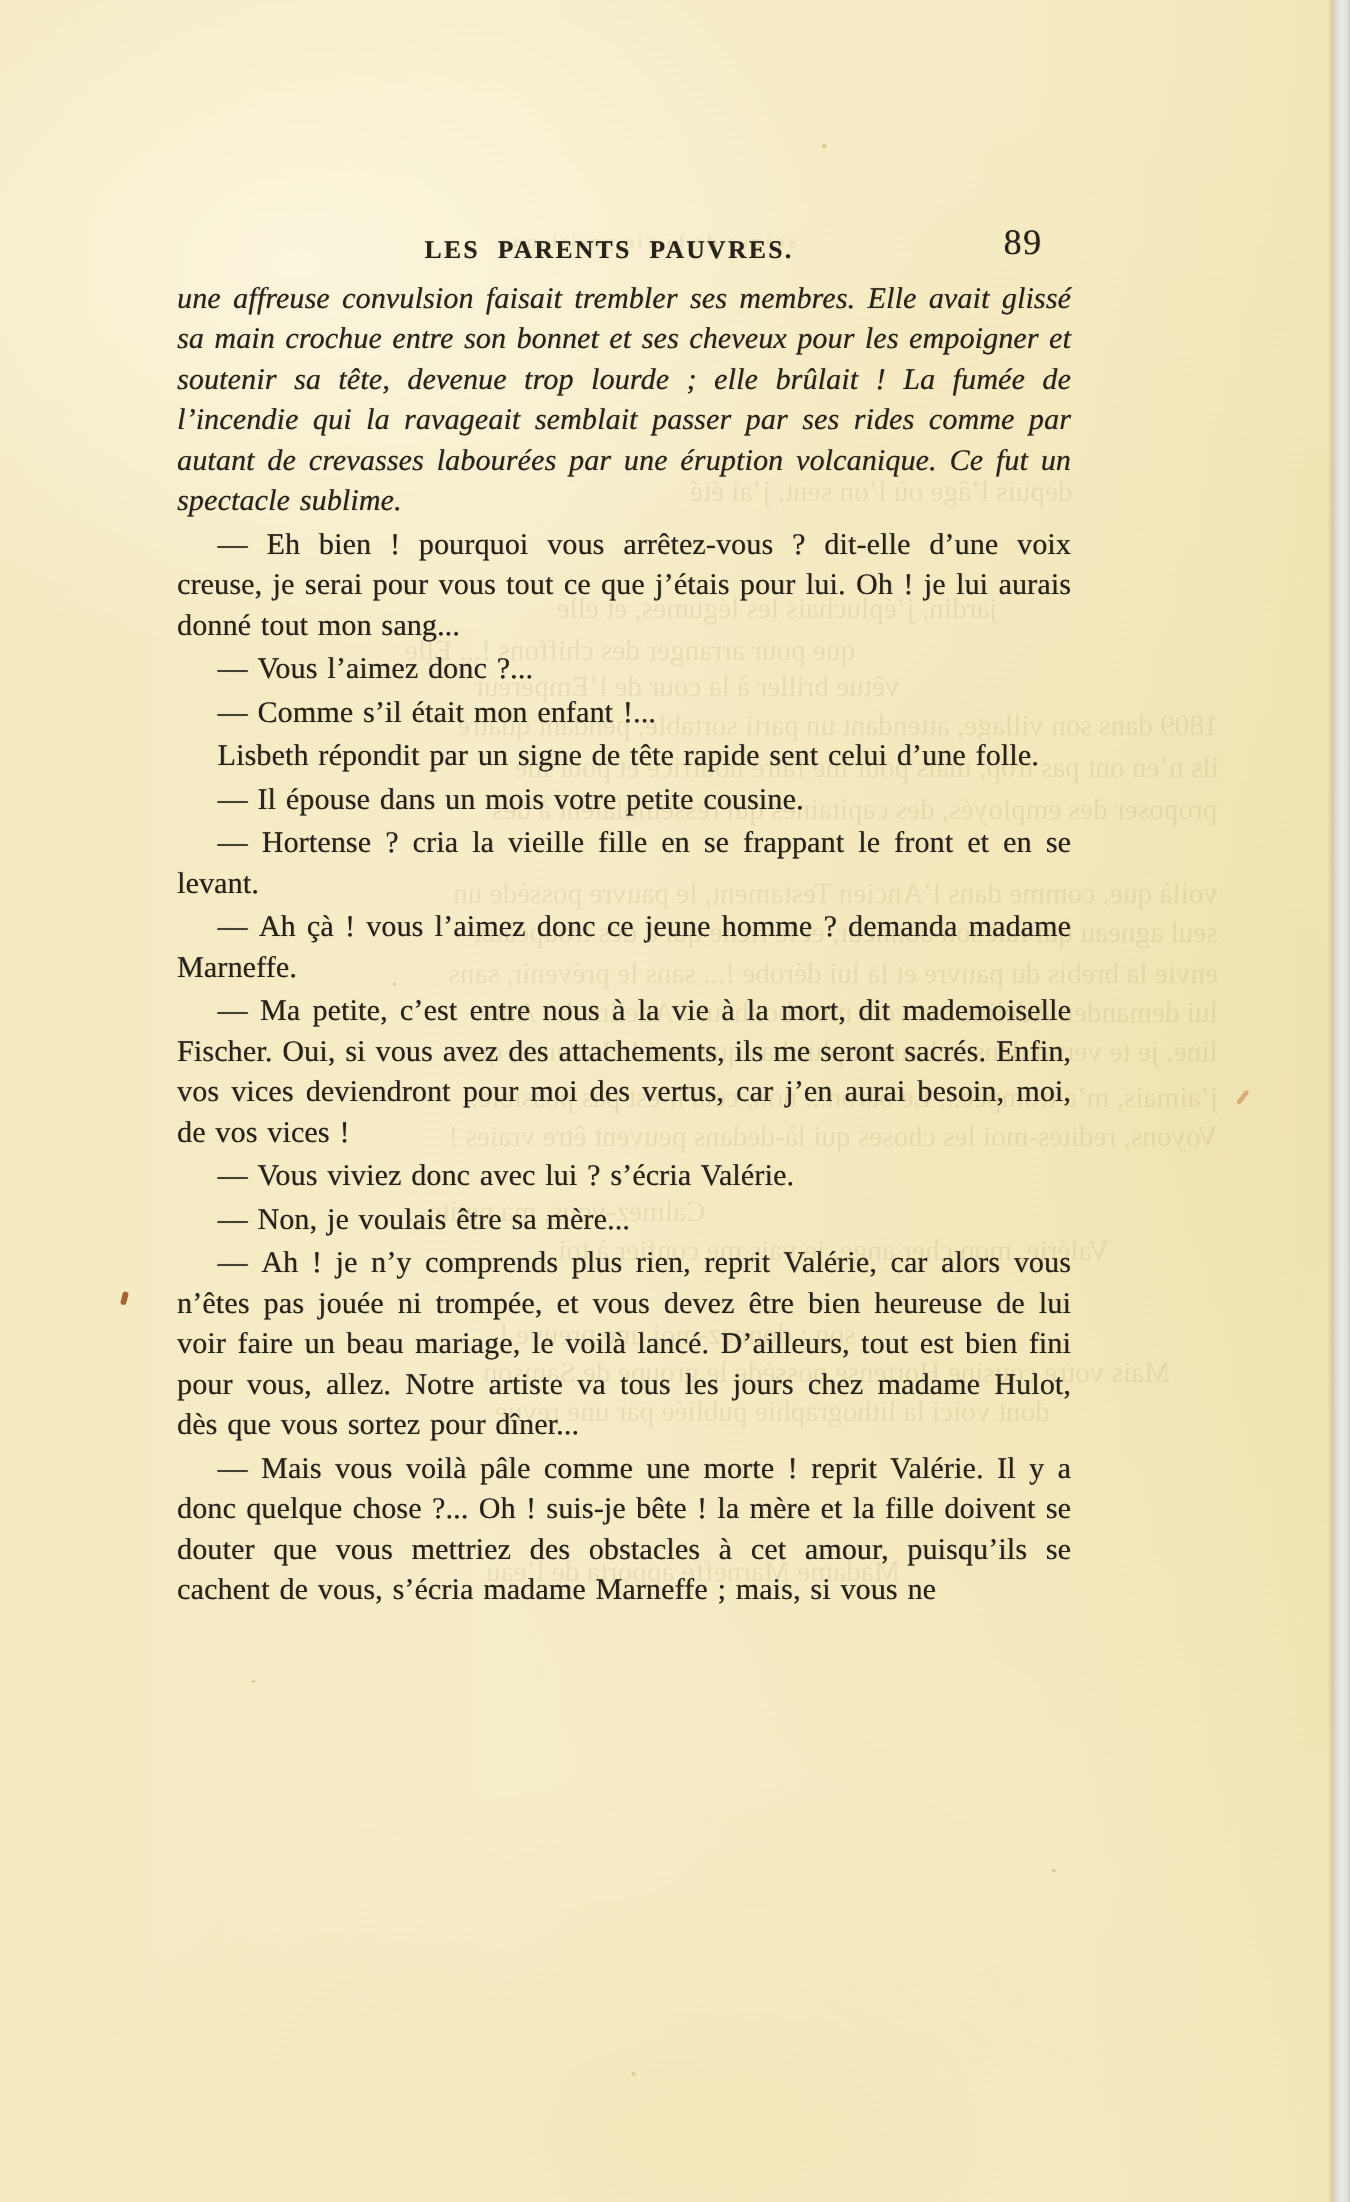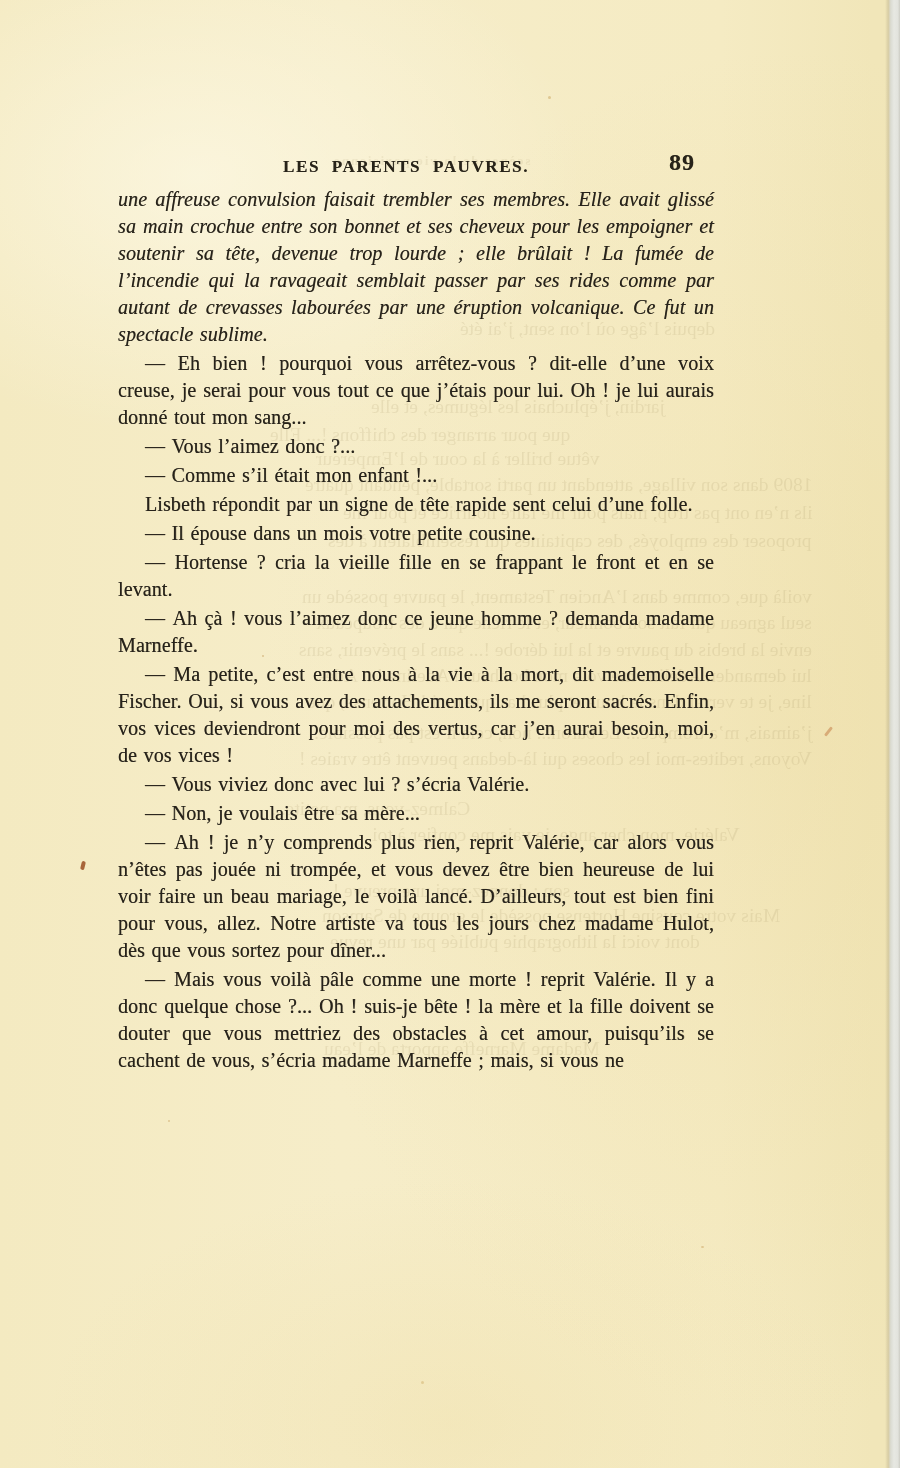--- a/index.html
+++ b/index.html
@@ -26,21 +26,21 @@
     letter-spacing: 1.6px;
     word-spacing: 6px;
     color: #272319;
     text-shadow: 0.3px 0.3px 0.5px rgba(40,33,22,0.5);
     white-space: nowrap;
   }
   .page-number {
     position: absolute;
     left: 669px; top: 149px;
     font-size: 24px;
-    font-weight: bold;
+    font-weight: normal;
     letter-spacing: 1px;
     color: #272319;
     text-shadow: 0.3px 0.3px 0.5px rgba(40,33,22,0.5);
   }
 
   
   .text-block {
     position: absolute;
     left: 118px; top: 186px;
     width: 596px;

